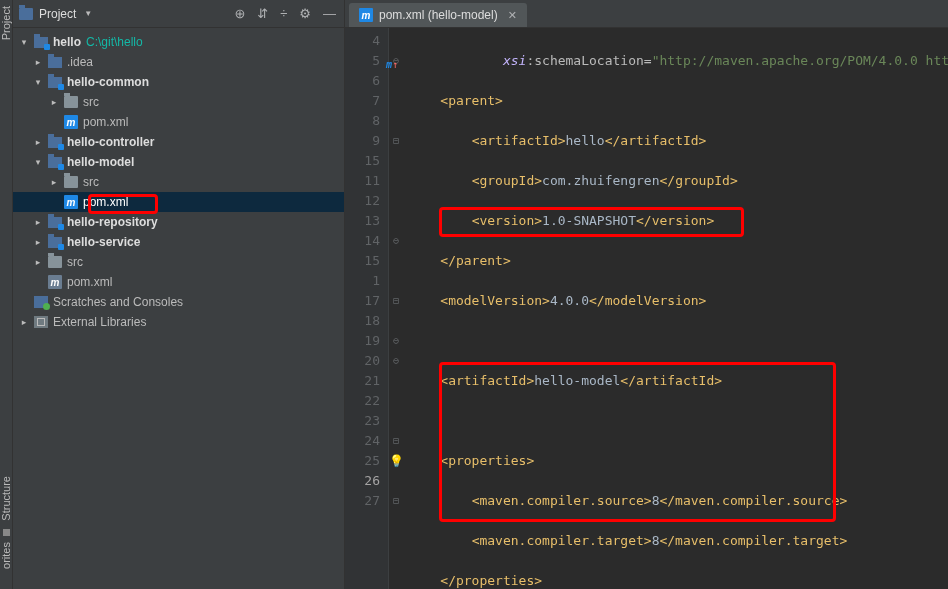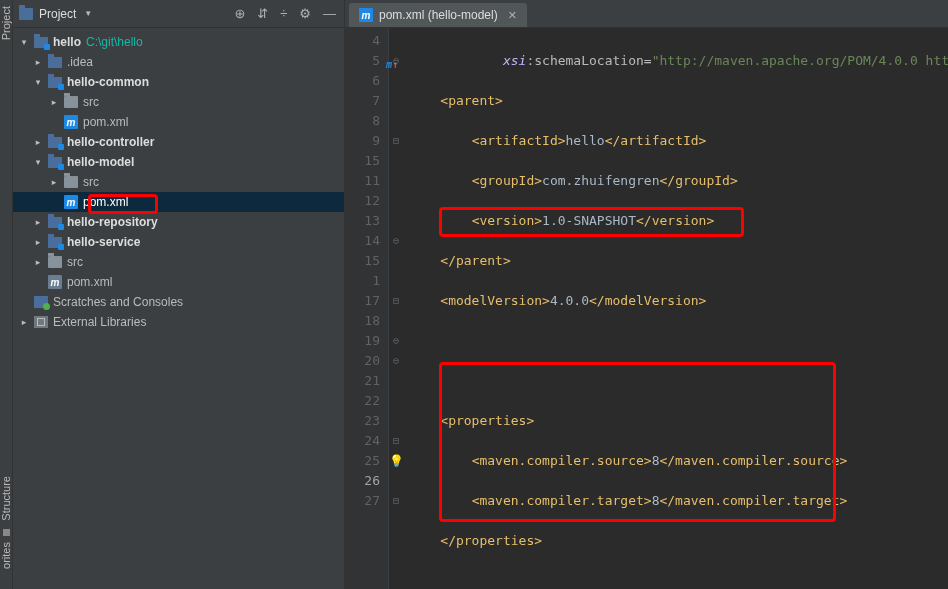--- a/index.html
+++ b/index.html
@@ -326,20 +326,21 @@
         </div>
         <div class="code">
 <div class="cl">            <span class="ns">xsi</span><span class="attr">:schemaLocation=</span><span class="str">"http://maven.apache.org/POM/4.0.0 htt</span></div>
 <div class="cl">    <span class="tag">&lt;parent&gt;</span></div>
 <div class="cl">        <span class="tag">&lt;artifactId&gt;</span><span class="txt">hello</span><span class="tag">&lt;/artifactId&gt;</span></div>
 <div class="cl">        <span class="tag">&lt;groupId&gt;</span><span class="txt">com.zhuifengren</span><span class="tag">&lt;/groupId&gt;</span></div>
 <div class="cl">        <span class="tag">&lt;version&gt;</span><span class="txt">1.0-SNAPSHOT</span><span class="tag">&lt;/version&gt;</span></div>
 <div class="cl">    <span class="tag">&lt;/parent&gt;</span></div>
 <div class="cl">    <span class="tag">&lt;modelVersion&gt;</span><span class="txt">4.0.0</span><span class="tag">&lt;/modelVersion&gt;</span></div>
 <div class="cl"></div>
+<div class="cl">    <span class="tag">&lt;artifactId&gt;</span><span class="txt">hello-model</span><span class="tag">&lt;/artifactId&gt;</span></div>
 <div class="cl"></div>
 <div class="cl">    <span class="tag">&lt;properties&gt;</span></div>
 <div class="cl">        <span class="tag">&lt;maven.compiler.source&gt;</span><span class="txt">8</span><span class="tag">&lt;/maven.compiler.source&gt;</span></div>
 <div class="cl">        <span class="tag">&lt;maven.compiler.target&gt;</span><span class="txt">8</span><span class="tag">&lt;/maven.compiler.target&gt;</span></div>
 <div class="cl">    <span class="tag">&lt;/properties&gt;</span></div>
 
 
 
 
 

